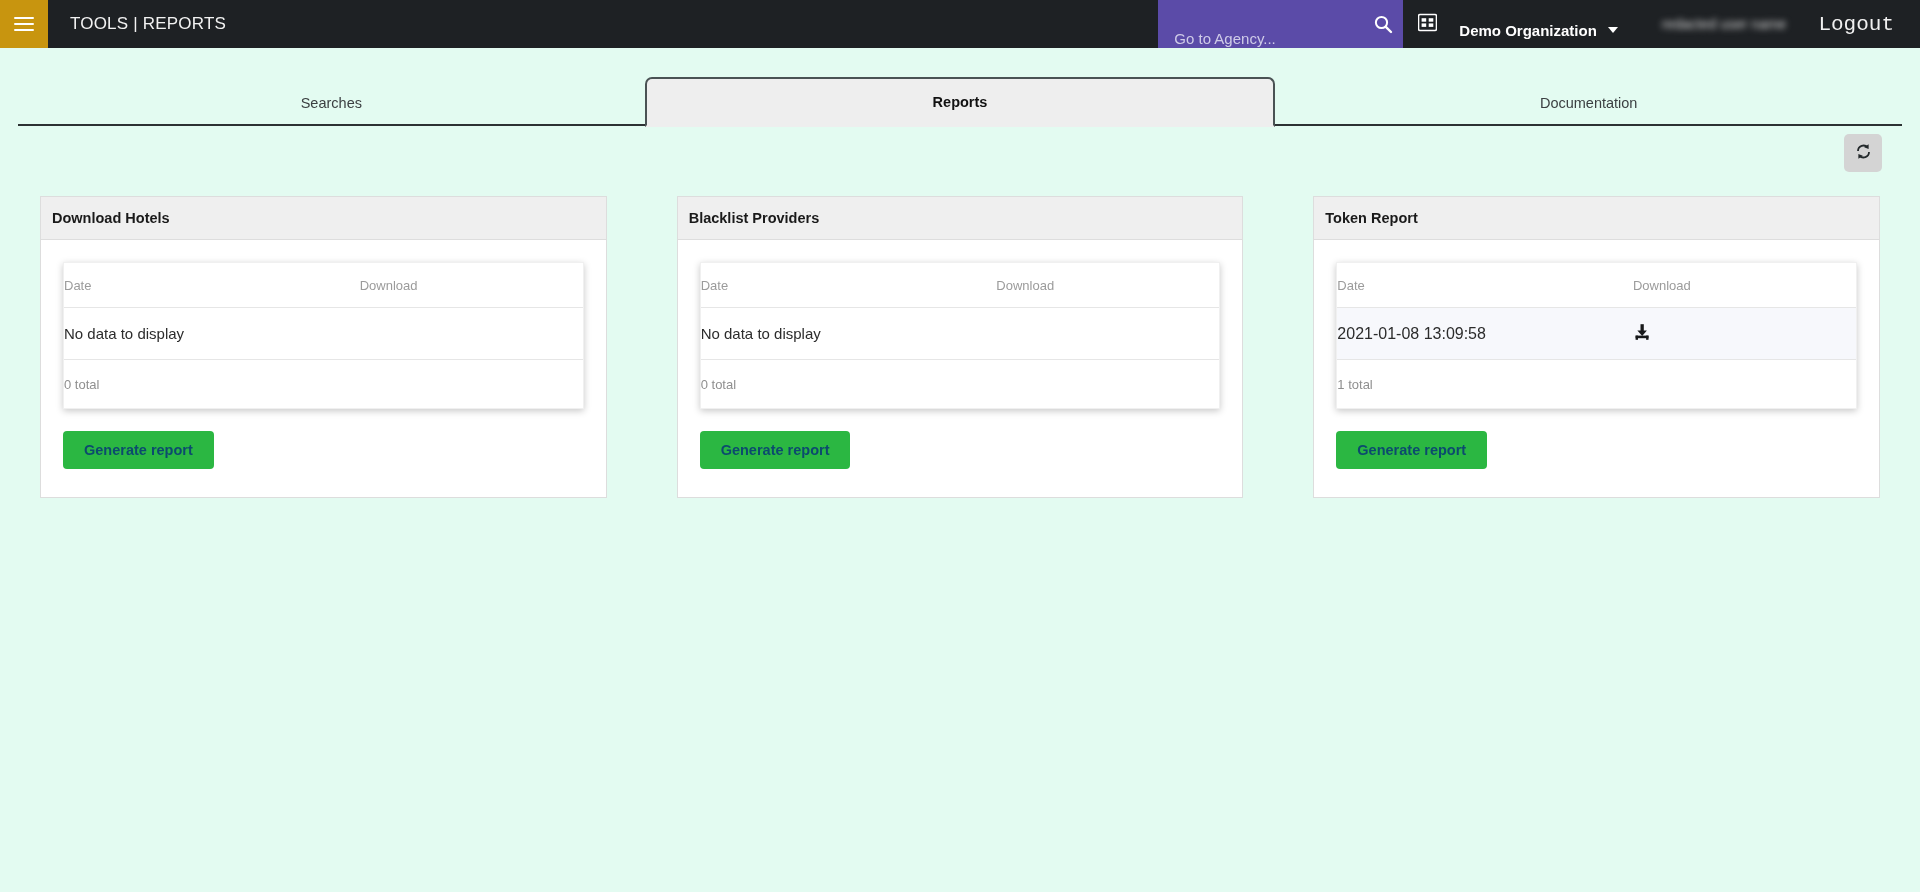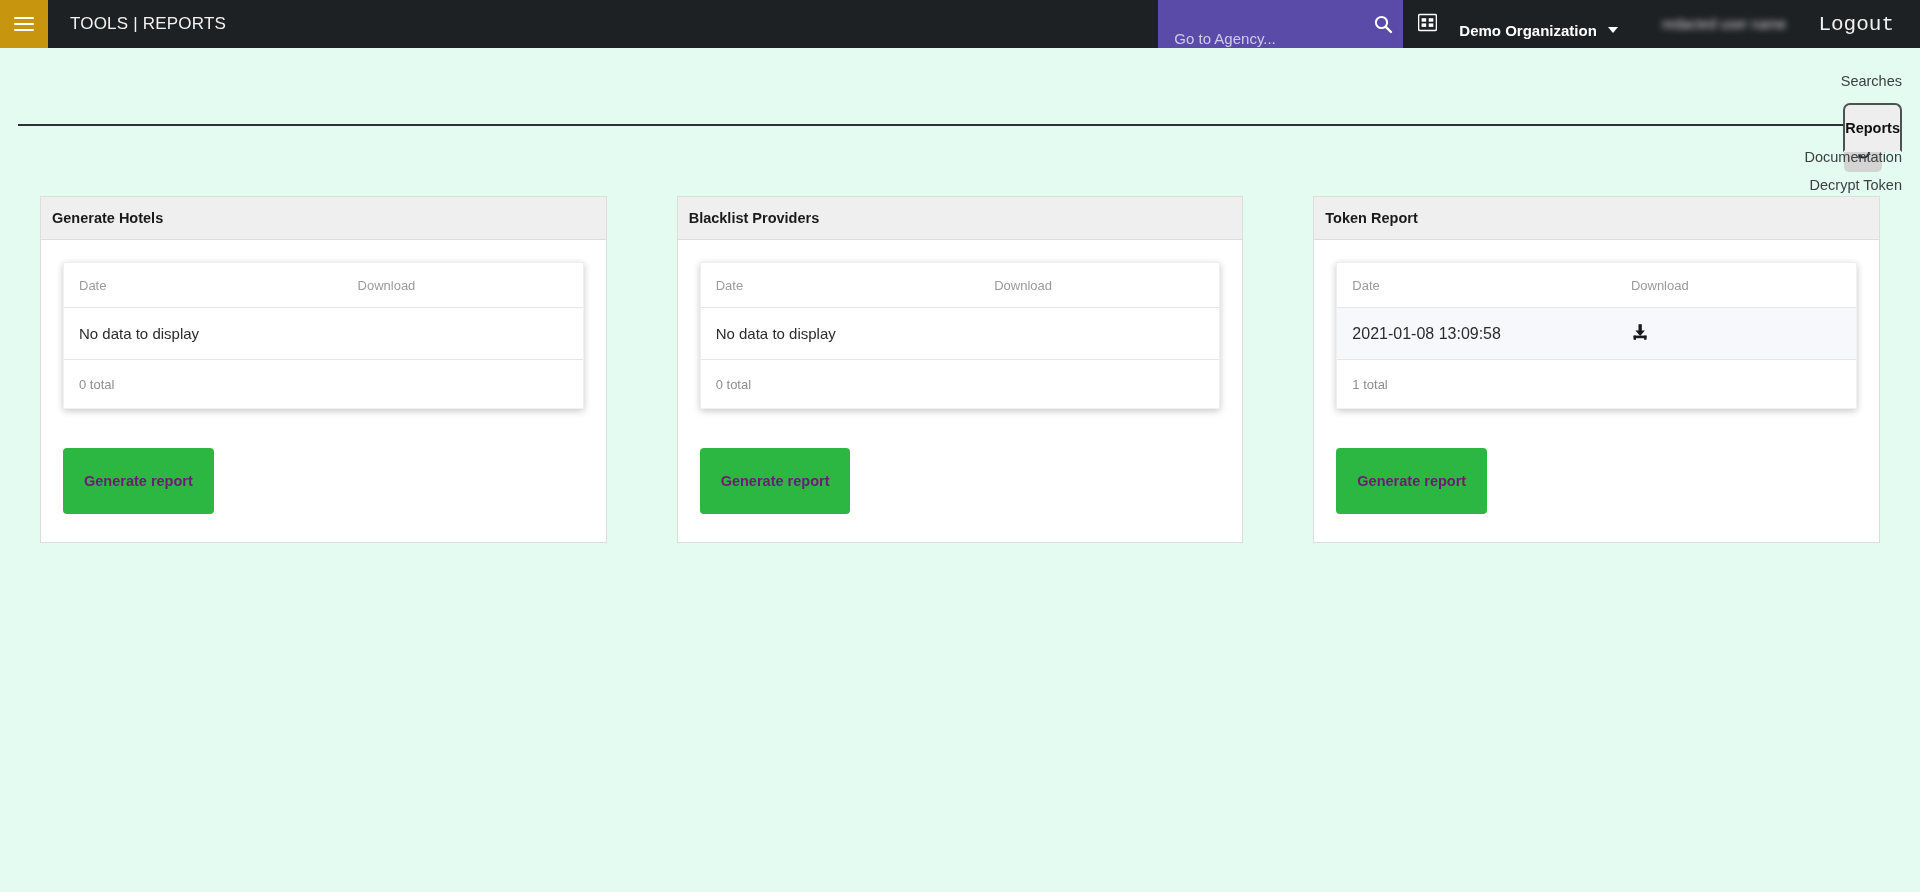--- a/index.html
+++ b/index.html
@@ -132,21 +132,20 @@
     height: 78px;
     padding-top: 26px;
   }
   .tabs {
     display: flex;
     align-items: flex-end;
     height: 52px;
     margin: 0 18px;
     border-bottom: 2.5px solid #2c3133;
     position: relative;
-    flex-direction: column;
   }
   .tab {
     flex: 1 1 0;
     text-align: center;
     font-size: 14.5px;
     color: #3b3f41;
     padding-bottom: 14px;
     cursor: pointer;
     line-height: 1;
   }
@@ -207,21 +206,21 @@
   }
 
   .grid-panel {
     background: #ffffff;
     box-shadow: 0 2px 7px rgba(0,0,0,.22);
     border: 1px solid #f0f0f0;
   }
   .grid-head, .grid-row, .grid-foot {
     display: flex;
     align-items: center;
-    padding: 0 15px;
+    padding: 0 0;
   }
   .grid-head {
     height: 45px;
     border-bottom: 1px solid #e6e6e6;
   }
   .grid-head .col {
     color: #9b9b9b;
     font-size: 13px;
   }
   .grid-row {
@@ -241,29 +240,29 @@
   .col-date { flex: 0 0 57%; }
   .col-download { flex: 1 1 auto; }
   .empty-msg { font-size: 15px; color: #2c2c2c; }
   .download-link {
     display: inline-flex;
     align-items: center;
     cursor: pointer;
   }
 
   .btn-generate {
-    margin-top: 39px;
+    margin-top: 22px;
     background: #2bb742;
-    color: #701a75;
+    color: #0c4a6e;
     border: none;
     border-radius: 4px;
     font-family: "Liberation Sans", sans-serif;
     font-size: 14.5px;
     font-weight: bold;
-    padding: 25px 21px;
+    padding: 11px 21px;
     cursor: pointer;
     display: inline-block;
   }
 </style>
 </head>
 <body>
 
 <div class="navbar">
 
   <div class="menu-toggle">
@@ -308,41 +307,40 @@
   <div class="user-name">redacted user name</div>
 
   <div class="logout">Logout</div>
 </div>
 
 <div class="tabs-wrap">
   <div class="tabs">
     <div class="tab">Searches</div>
     <div class="tab active">Reports</div>
     <div class="tab">Documentation</div>
-    <div class="tab">Decrypt Token</div>
   </div>
 </div>
 
 <div class="toolbar">
   <button class="refresh-btn">
     <span>
       <svg width="17" height="17" viewBox="0 0 17 17">
         <path d="M3.0 8.0 A5.5 5.5 0 0 1 12.6 4.4" fill="none" stroke="#23292b" stroke-width="1.8"></path>
         <path d="M14.0 9.0 A5.5 5.5 0 0 1 4.4 12.6" fill="none" stroke="#23292b" stroke-width="1.8"></path>
         <polygon points="13.6,1.2 13.6,6.0 9.2,4.2" fill="#23292b"></polygon>
         <polygon points="3.4,15.8 3.4,11.0 7.8,12.8" fill="#23292b"></polygon>
       </svg>
     </span>
   </button>
 </div>
 
 <div class="cards">
 
   <div class="card">
-    <div class="card-header">Generate Hotels</div>
+    <div class="card-header">Download Hotels</div>
     <div class="card-body">
       <div class="grid-panel">
         <div class="grid-head">
           <div class="col col-date">Date</div>
           <div class="col col-download">Download</div>
         </div>
         <div class="grid-row">
           <div class="empty-msg">No data to display</div>
         </div>
         <div class="grid-foot">0 total</div>

